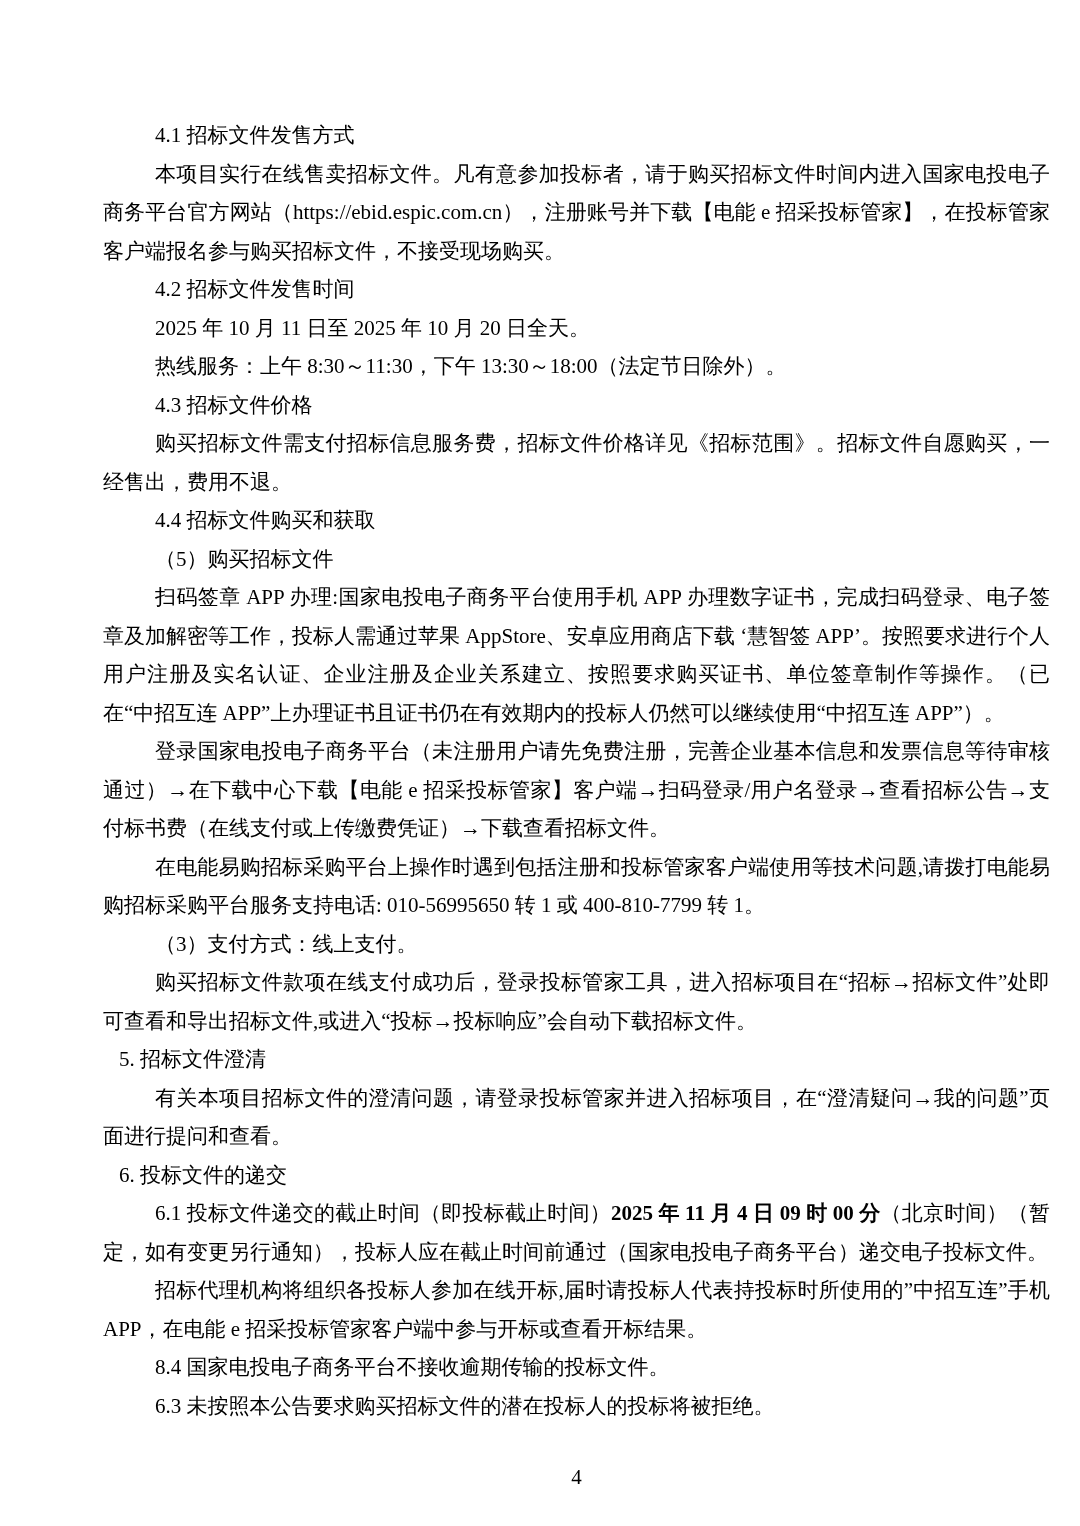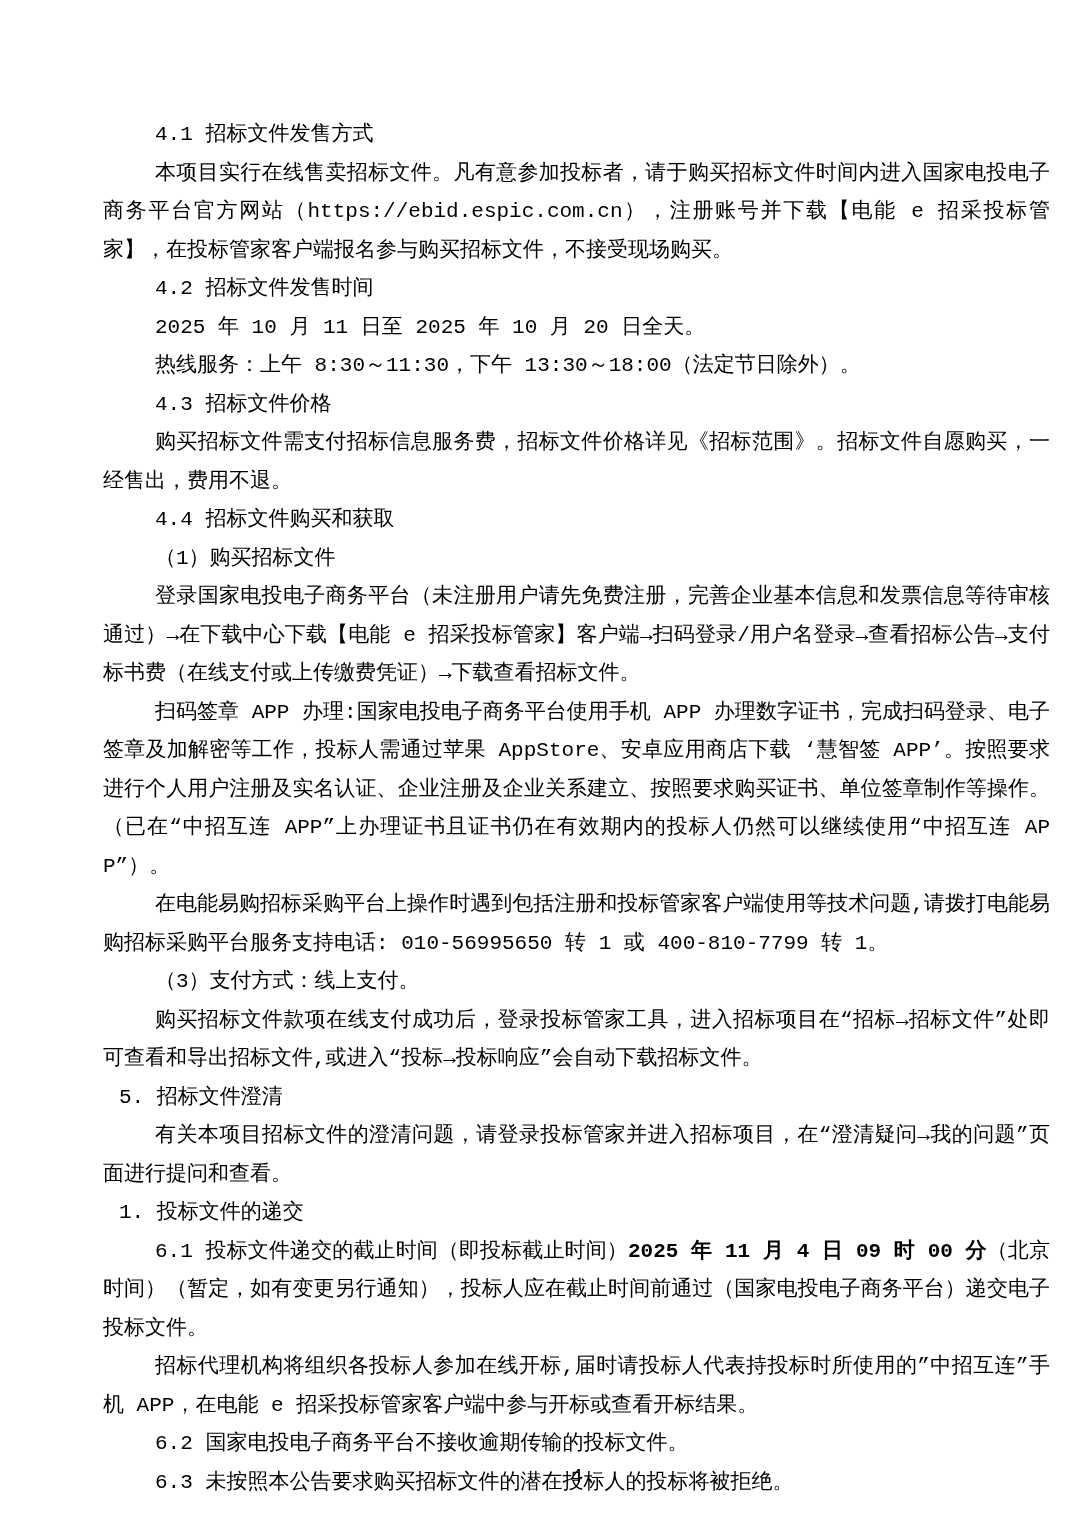--- a/index.html
+++ b/index.html
@@ -6,21 +6,21 @@
     margin: 0;
     padding: 0;
     background: #ffffff;
   }
   .page {
     position: relative;
     width: 1080px;
     height: 1526px;
     background: #ffffff;
     color: #000000;
-    font-family: Liberation Mono, monospace;
+    font-family: Liberation Serif, serif;
     overflow: hidden;
   }
   .doc-body {
     position: absolute;
     left: 103px;
     top: 116px;
     width: 947px;
   }
   p.para {
     margin: 0;
@@ -50,28 +50,28 @@
 <div class="page">
   <div class="doc-body">
       <p class="para indent"><span>4.1 招标文件发售方式</span></p>
       <p class="para indent"><span>本项目实行在线售卖招标文件。凡有意参加投标者，请于购买招标文件时间内进入国家电投电子商务平台官方网站（https://ebid.espic.com.cn），注册账号并下载【电能 e 招采投标管家】，在投标管家客户端报名参与购买招标文件，不接受现场购买。</span></p>
       <p class="para indent"><span>4.2 招标文件发售时间</span></p>
       <p class="para indent"><span>2025 年 10 月 11 日至 2025 年 10 月 20 日全天。</span></p>
       <p class="para indent"><span>热线服务：上午 8:30～11:30，下午 13:30～18:00（法定节日除外）。</span></p>
       <p class="para indent"><span>4.3 招标文件价格</span></p>
       <p class="para indent"><span>购买招标文件需支付招标信息服务费，招标文件价格详见《招标范围》。招标文件自愿购买，一经售出，费用不退。</span></p>
       <p class="para indent"><span>4.4 招标文件购买和获取</span></p>
-      <p class="para indent"><span>（1）购买招标文件</span></p>
+      <p class="para indent"><span>（5）购买招标文件</span></p>
+      <p class="para indent"><span>扫码签章 APP 办理:国家电投电子商务平台使用手机 APP 办理数字证书，完成扫码登录、电子签章及加解密等工作，投标人需通过苹果 AppStore、安卓应用商店下载 ‘慧智签 APP’。按照要求进行个人用户注册及实名认证、企业注册及企业关系建立、按照要求购买证书、单位签章制作等操作。（已在“中招互连 APP”上办理证书且证书仍在有效期内的投标人仍然可以继续使用“中招互连 APP”）。</span></p>
       <p class="para indent"><span>登录国家电投电子商务平台（未注册用户请先免费注册，完善企业基本信息和发票信息等待审核通过）→在下载中心下载【电能 e 招采投标管家】客户端→扫码登录/用户名登录→查看招标公告→支付标书费（在线支付或上传缴费凭证）→下载查看招标文件。</span></p>
-      <p class="para indent"><span>扫码签章 APP 办理:国家电投电子商务平台使用手机 APP 办理数字证书，完成扫码登录、电子签章及加解密等工作，投标人需通过苹果 AppStore、安卓应用商店下载 ‘慧智签 APP’。按照要求进行个人用户注册及实名认证、企业注册及企业关系建立、按照要求购买证书、单位签章制作等操作。（已在“中招互连 APP”上办理证书且证书仍在有效期内的投标人仍然可以继续使用“中招互连 APP”）。</span></p>
       <p class="para indent"><span>在电能易购招标采购平台上操作时遇到包括注册和投标管家客户端使用等技术问题,请拨打电能易购招标采购平台服务支持电话: 010-56995650 转 1 或 400-810-7799 转 1。</span></p>
       <p class="para indent"><span>（3）支付方式：线上支付。</span></p>
       <p class="para indent"><span>购买招标文件款项在线支付成功后，登录投标管家工具，进入招标项目在“招标→招标文件”处即可查看和导出招标文件,或进入“投标→投标响应”会自动下载招标文件。</span></p>
       <p class="para flush"><span>5. 招标文件澄清</span></p>
       <p class="para indent"><span>有关本项目招标文件的澄清问题，请登录投标管家并进入招标项目，在“澄清疑问→我的问题”页面进行提问和查看。</span></p>
-      <p class="para flush"><span>1. 投标文件的递交</span></p>
+      <p class="para flush"><span>6. 投标文件的递交</span></p>
       <p class="para indent"><span>6.1 投标文件递交的截止时间（即投标截止时间）</span><span class="bold">2025 年 11 月 4 日 09 时 00 分</span><span>（北京时间）（暂定，如有变更另行通知），投标人应在截止时间前通过（国家电投电子商务平台）递交电子投标文件。</span></p>
       <p class="para indent"><span>招标代理机构将组织各投标人参加在线开标,届时请投标人代表持投标时所使用的”中招互连”手机 APP，在电能 e 招采投标管家客户端中参与开标或查看开标结果。</span></p>
-      <p class="para indent"><span>6.2 国家电投电子商务平台不接收逾期传输的投标文件。</span></p>
+      <p class="para indent"><span>8.4 国家电投电子商务平台不接收逾期传输的投标文件。</span></p>
       <p class="para indent"><span>6.3 未按照本公告要求购买招标文件的潜在投标人的投标将被拒绝。</span></p>
     </div>
   <div class="page-number">4</div>
 </div>
 
 </body></html>

